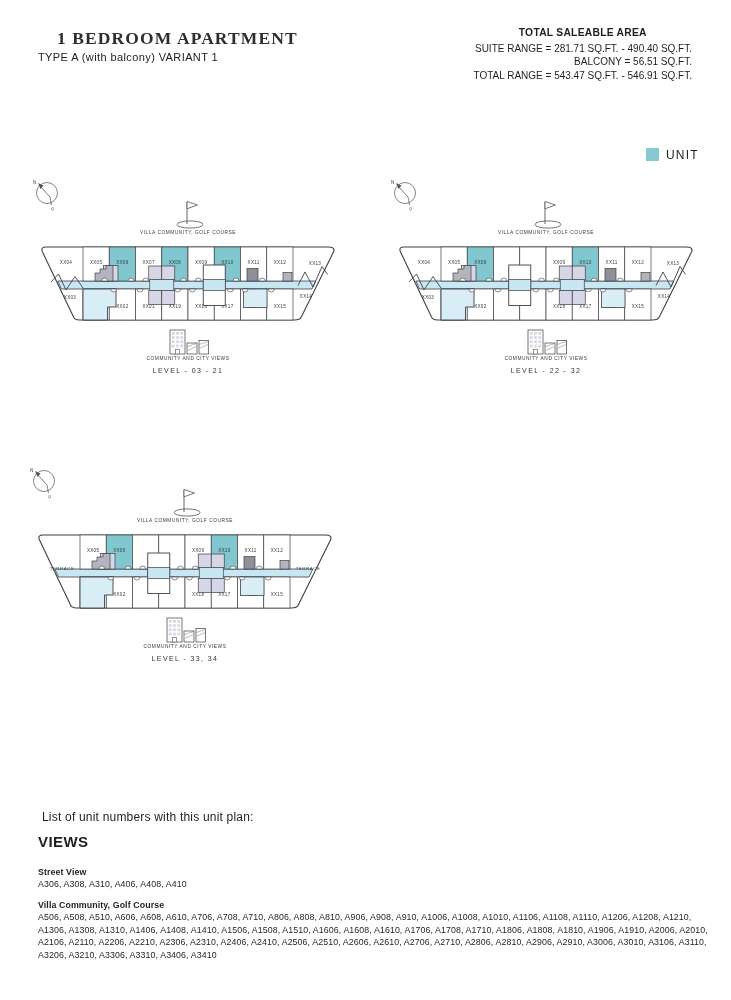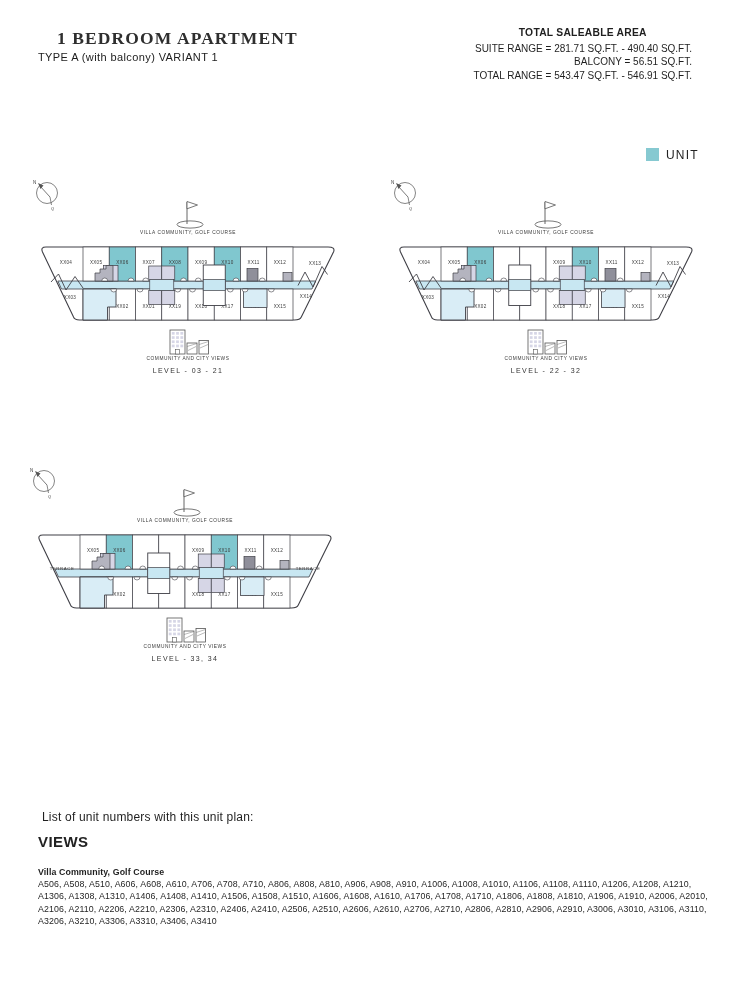--- a/index.html
+++ b/index.html
@@ -320,17 +320,21 @@
         <rect x="179" y="180.5" width="9.5" height="13.5" fill="#fff" stroke="#555" stroke-width="0.8"></rect>
         <path d="M 179,184.5 L 188.5,181.5 M 180,188 L 188,184.5" stroke="#777" stroke-width="0.5"></path>
         <text x="168" y="200" font-size="4.8" letter-spacing="0.55" text-anchor="middle" fill="#3a3a3a" font-family="&quot;Liberation Sans&quot;, sans-serif">COMMUNITY AND CITY VIEWS</text>
         <text x="168" y="212.5" font-size="7" letter-spacing="1.4" text-anchor="middle" fill="#333" font-family="&quot;Liberation Sans&quot;, sans-serif">LEVEL - 33, 34</text>
       </svg></div>
 
   <footer>
     <p class="f-intro">List of unit numbers with this unit plan:</p>
     <h3 class="f-views">VIEWS</h3>
     <div>
+      <div class="vh">Street View</div>
+      <div class="vu">A306, A308, A310, A406, A408, A410</div>
+    </div>
+    <div>
       <div class="vh">Villa Community, Golf Course</div>
       <div class="vu">A506, A508, A510, A606, A608, A610, A706, A708, A710, A806, A808, A810, A906, A908, A910, A1006, A1008, A1010, A1106, A1108, A1110, A1206, A1208, A1210, A1306, A1308, A1310, A1406, A1408, A1410, A1506, A1508, A1510, A1606, A1608, A1610, A1706, A1708, A1710, A1806, A1808, A1810, A1906, A1910, A2006, A2010, A2106, A2110, A2206, A2210, A2306, A2310, A2406, A2410, A2506, A2510, A2606, A2610, A2706, A2710, A2806, A2810, A2906, A2910, A3006, A3010, A3106, A3110, A3206, A3210, A3306, A3310, A3406, A3410</div>
     </div>
   </footer>
 </div>
 
 </body></html>

